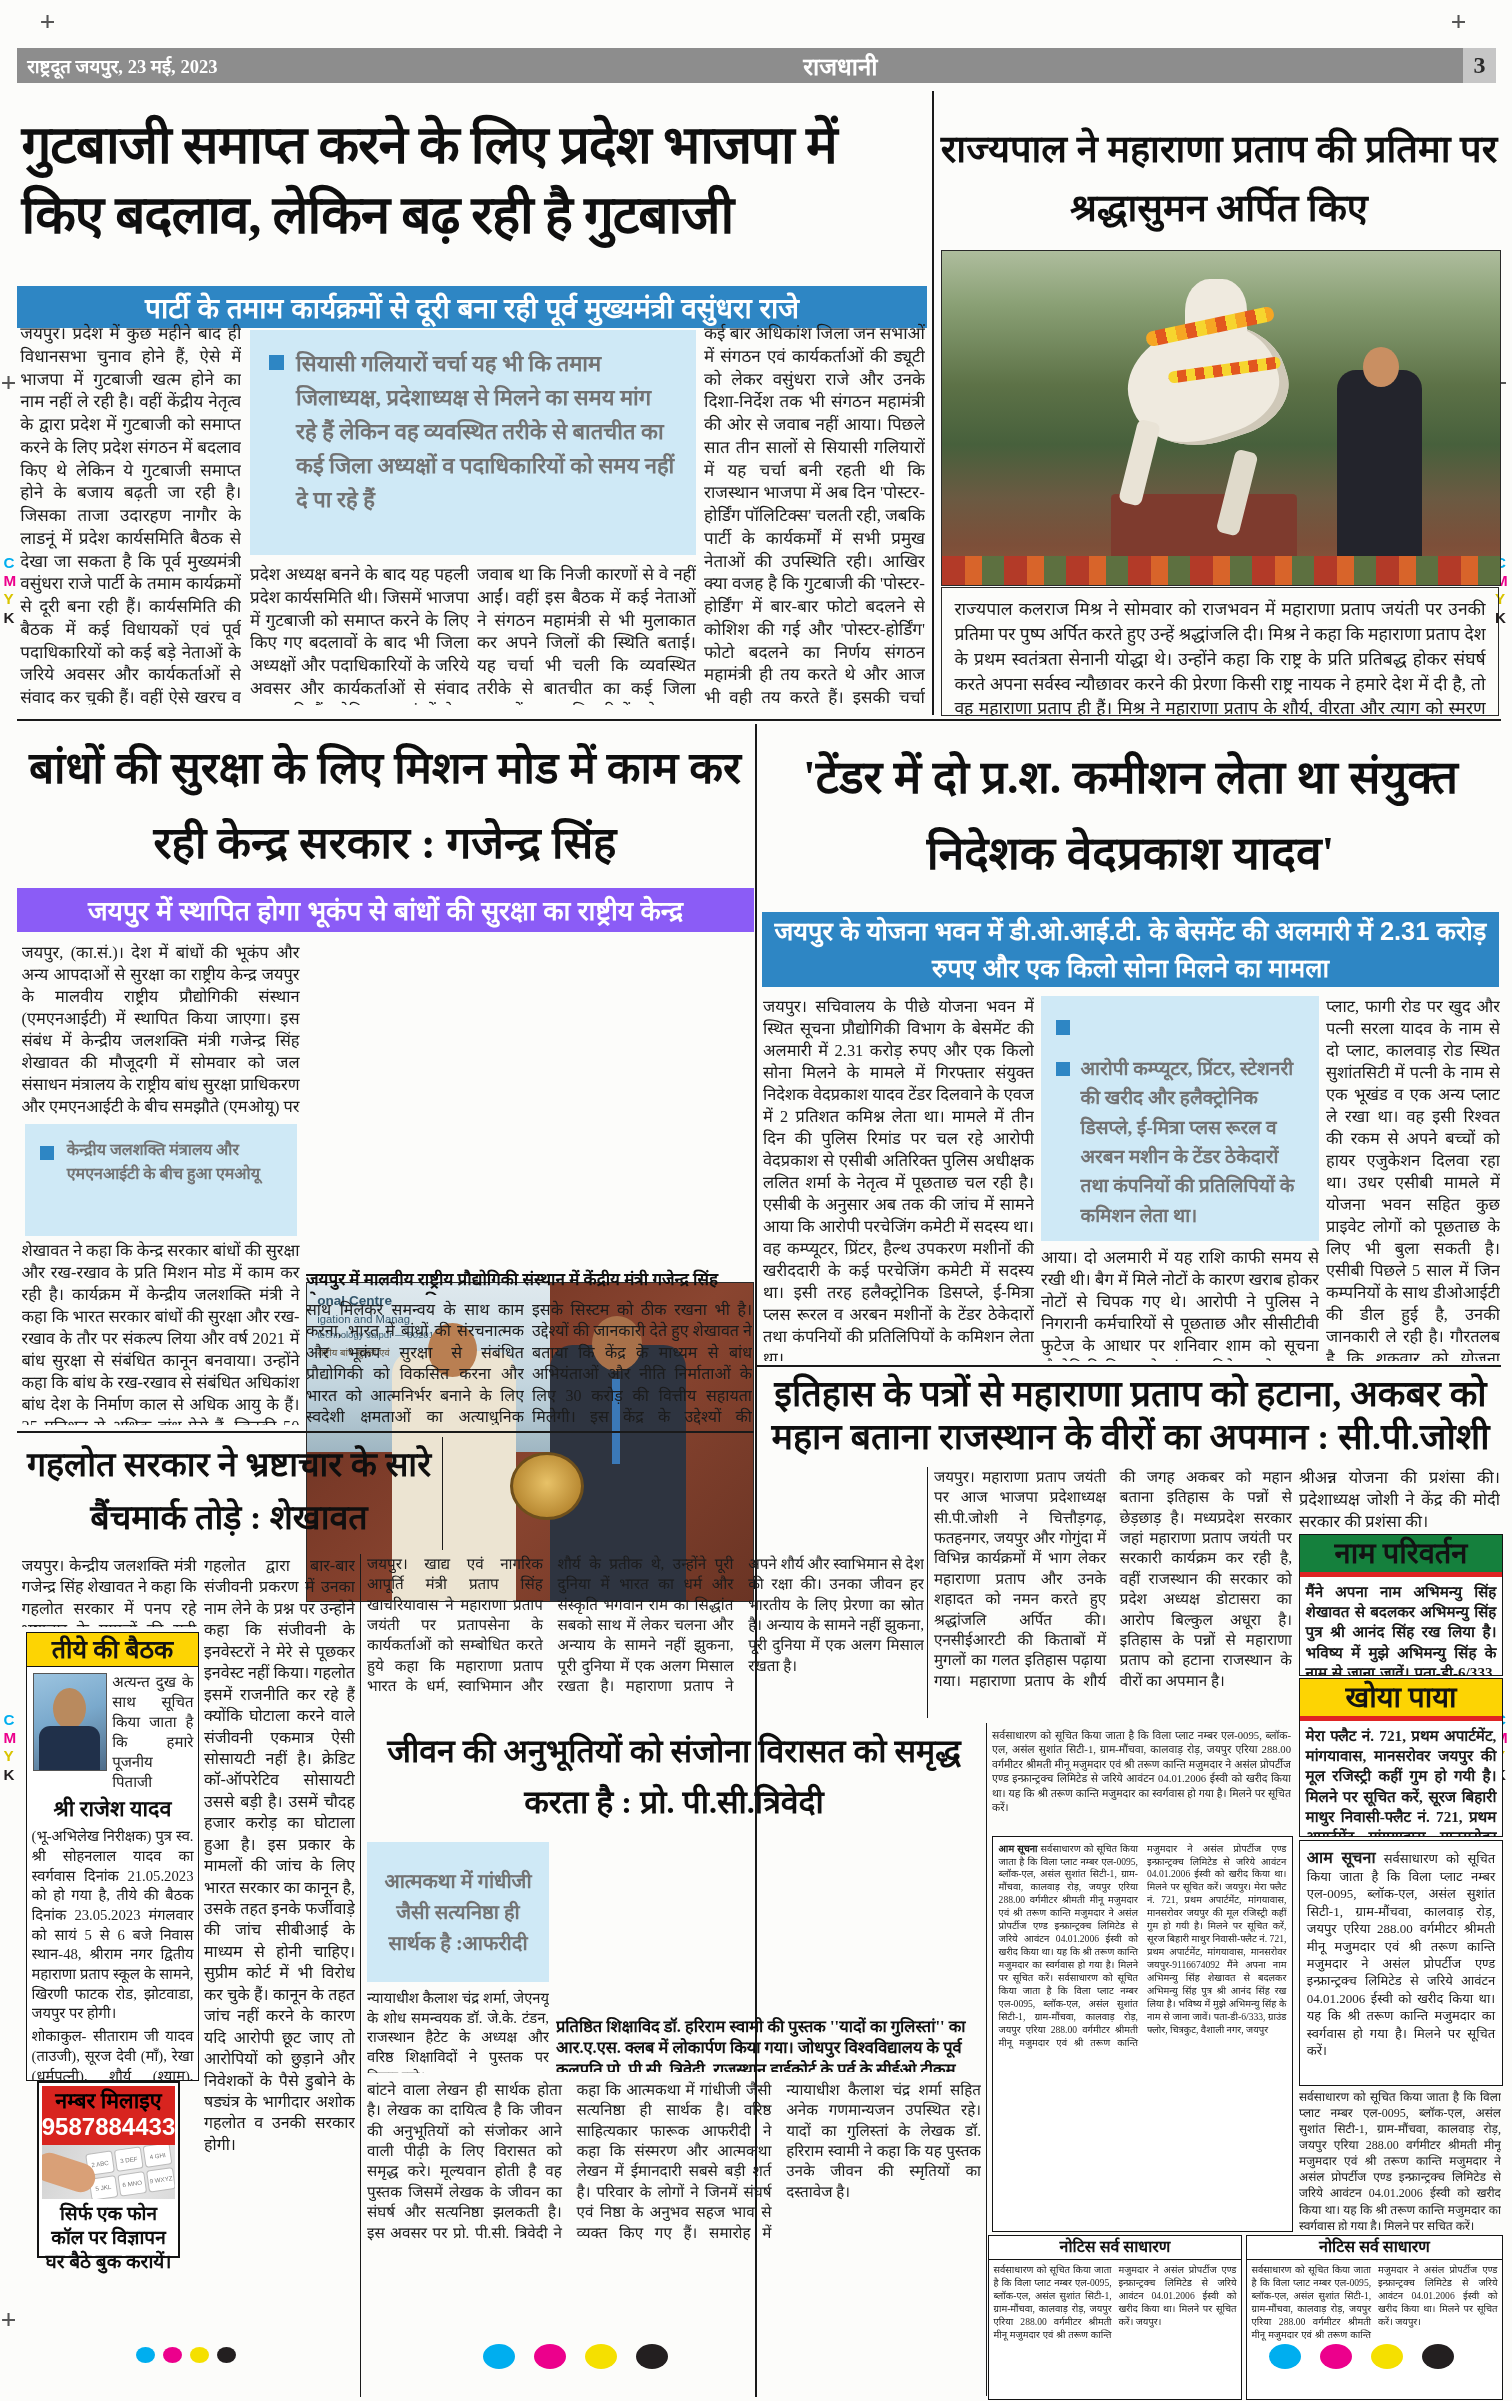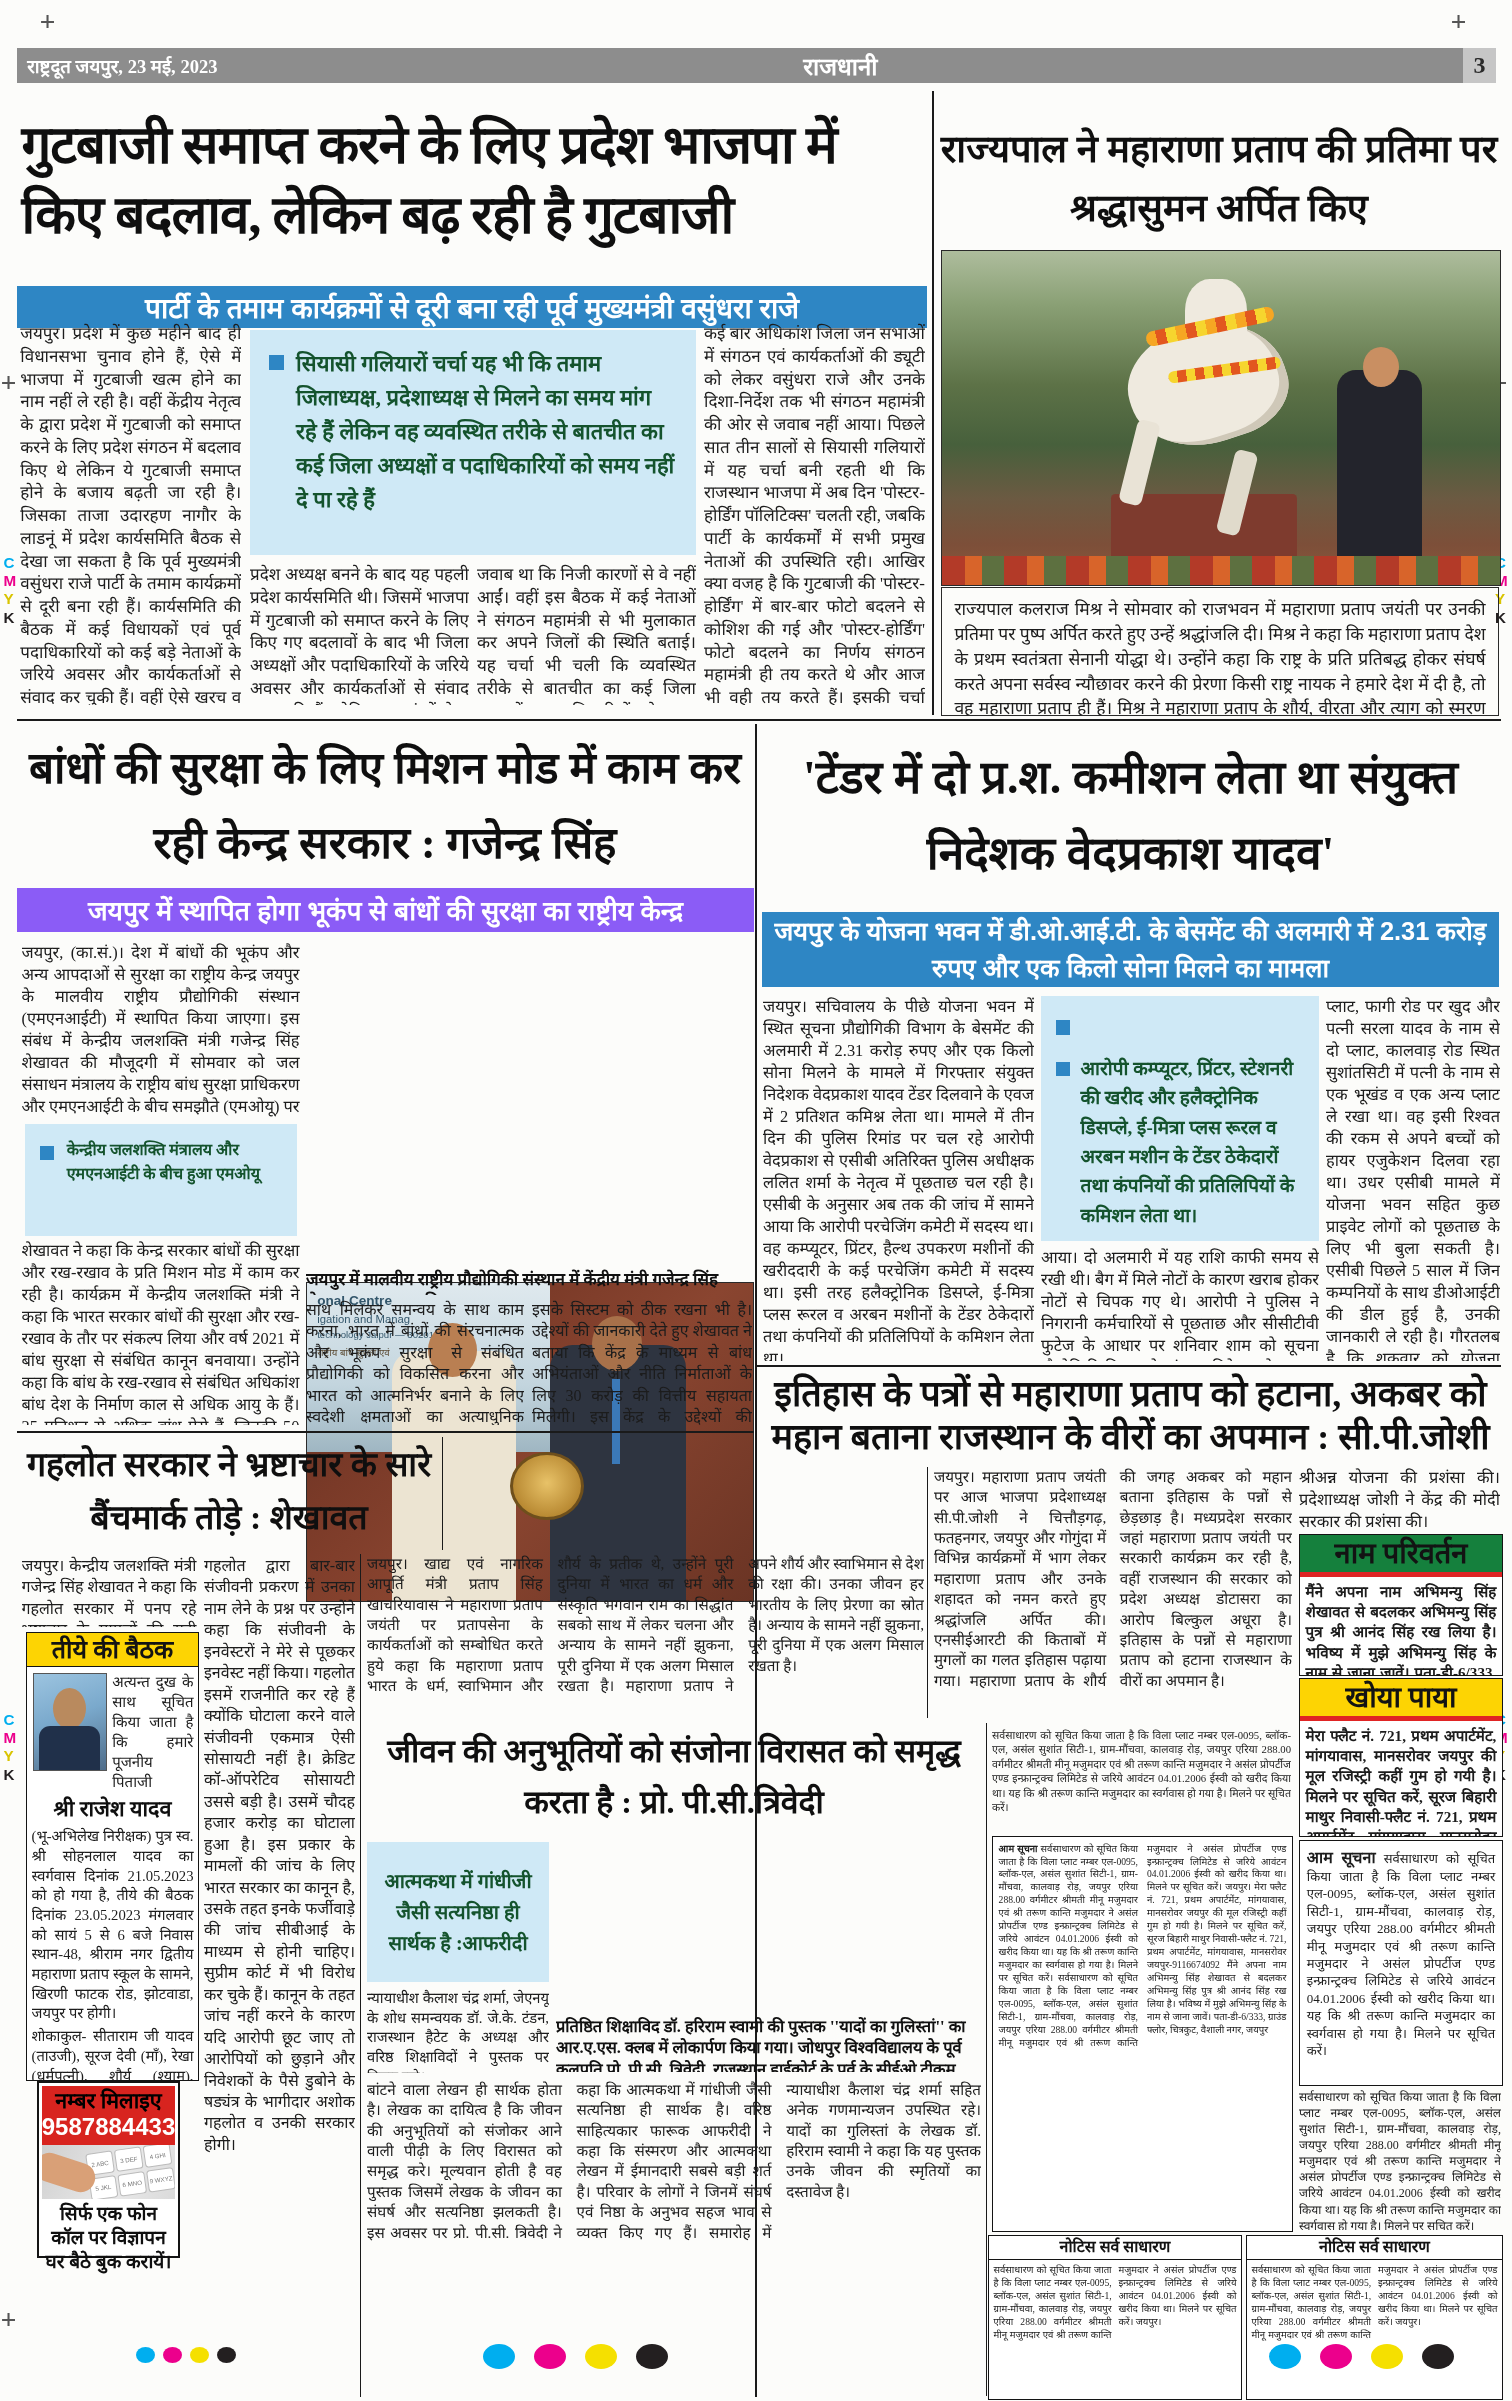--- a/index.html
+++ b/index.html
@@ -7,21 +7,21 @@
         font-family:"Liberation Serif","DejaVu Serif",serif;color:#1c1c1c;}
   .abs{position:absolute;}
   .head{font-weight:700;color:#0f0f0f;line-height:1.32;}
   .center{text-align:center;}
   .kicker{color:#fff;font-weight:700;display:flex;align-items:center;justify-content:center;
           text-align:center;font-family:"Liberation Sans","DejaVu Sans",sans-serif;}
   .bodytxt{text-align:justify;overflow:hidden;line-height:1.34;}
   .rule{background:#1a1a1a;}
   .pullbox{display:flex;gap:12.4px;align-items:flex-start;overflow:hidden;}
   .sq{flex:0 0 auto;width:14.7px;height:14.7px;margin-top:8px;}
-  .pqtext{font-weight:700;line-height:1.55;color:#14532d;}
+  .pqtext{font-weight:700;line-height:1.55;color:#737373;}
   .ph{border:1.1px solid #2a2a2a;overflow:hidden;position:relative;}
   .ybox{border:1.7px solid #141414;background:#fff;overflow:hidden;}
   .yhead{font-weight:700;text-align:center;color:#131313;}
   .redrule{height:5.1px;}
   .cap{font-weight:700;color:#111;line-height:1.3;overflow:hidden;}
   .tiny{font-size:9.6px;line-height:1.35;text-align:justify;overflow:hidden;}
   .cmyk-stack{display:flex;flex-direction:column;font-family:"Liberation Sans","DejaVu Sans",sans-serif;
               font-weight:700;font-size:15.2px;line-height:1.2;}
   .dot{position:absolute;border-radius:50%;}
   .plus{position:absolute;color:#555;font-size:25px;font-family:"DejaVu Sans Mono",monospace;}

